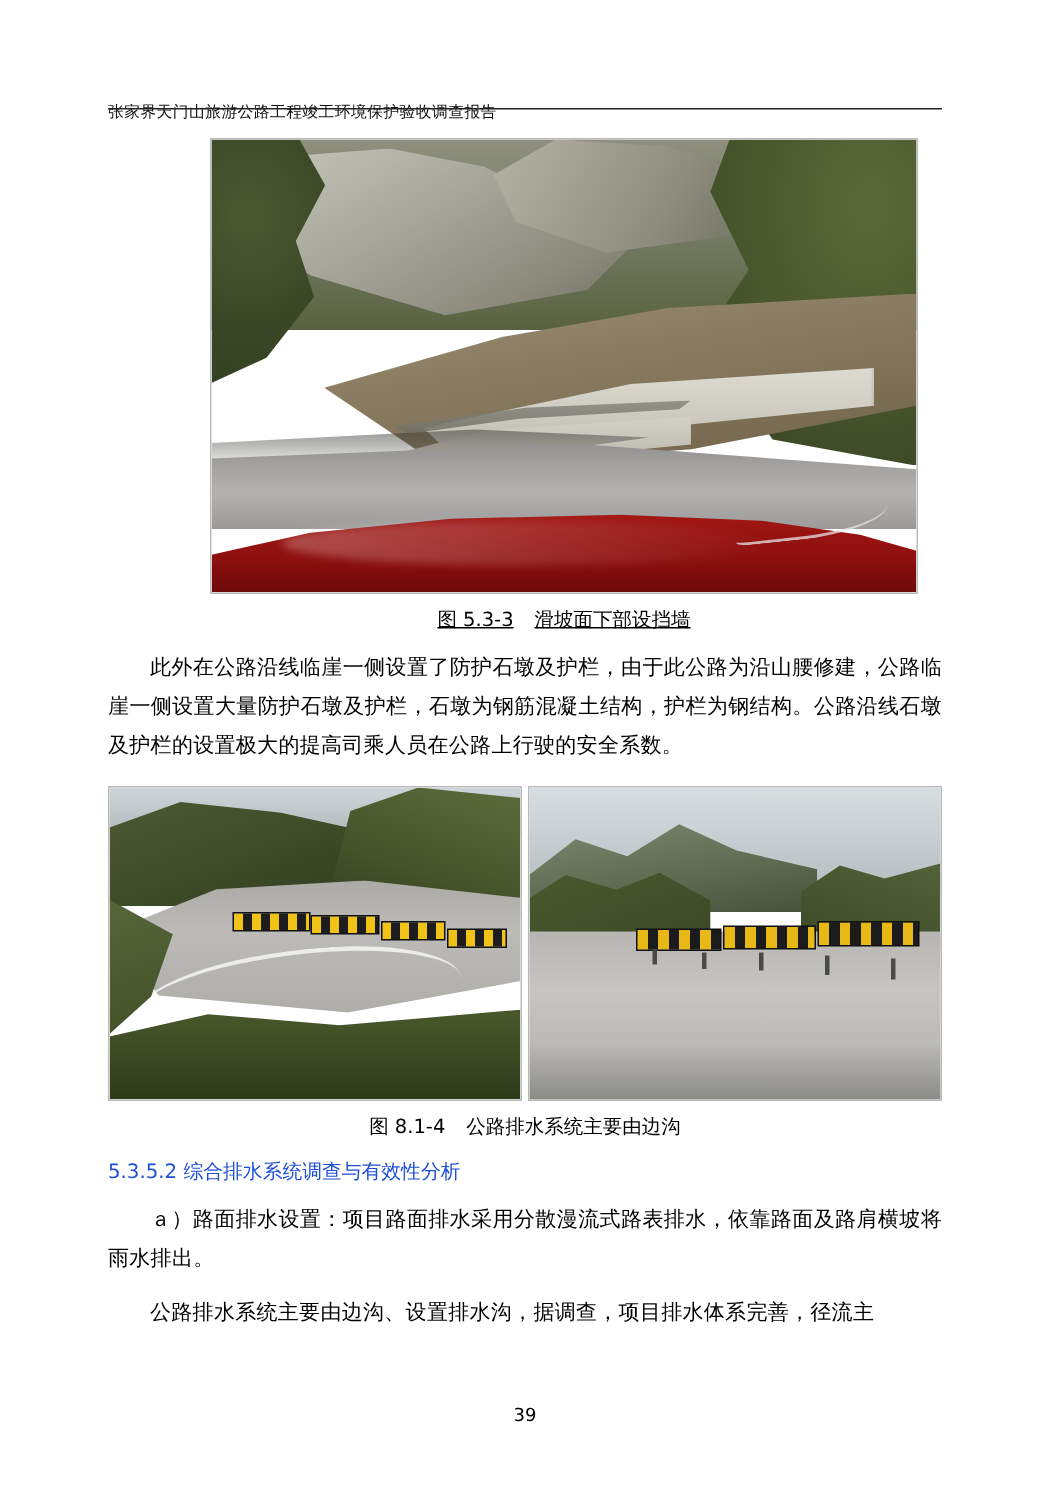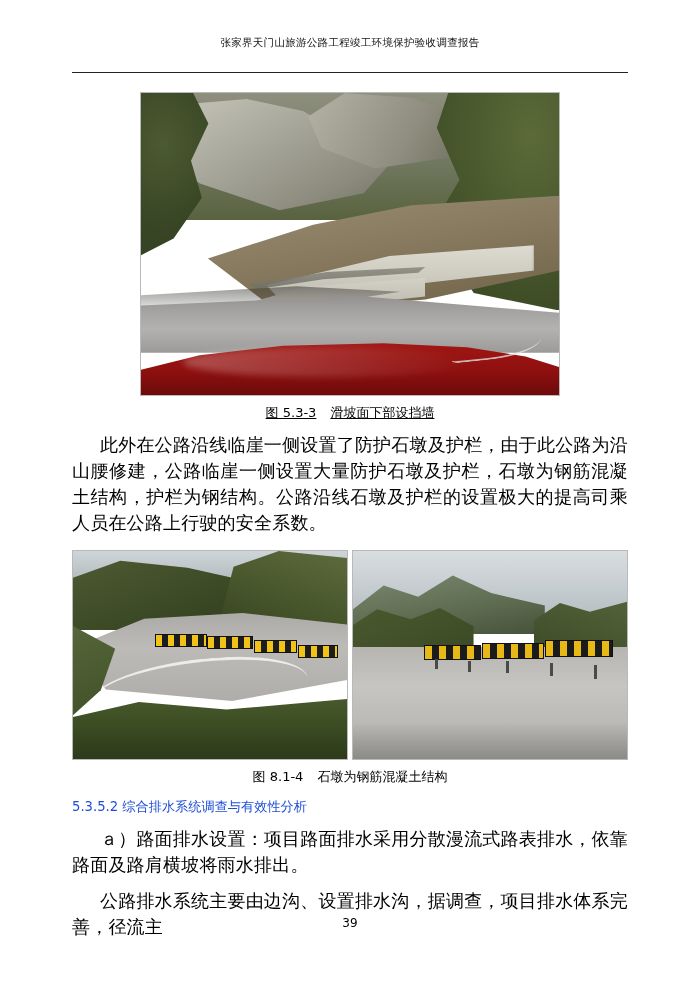--- a/index.html
+++ b/index.html
@@ -13,24 +13,24 @@
   .page {
     width: 700px;
     height: 990px;
     background: #ffffff;
     position: relative;
     box-sizing: border-box;
     overflow: hidden;
   }
   .header {
     position: absolute;
-    top: 36px;
+    top: 68px;
     left: 72px;
     right: 72px;
-    text-align: center;
+    text-align: left;
     font-size: 10.5px;
     color: #111;
     letter-spacing: 0.3px;
     font-family: Liberation Mono, monospace;
   }
   .header-rule {
     position: absolute;
     top: 72px;
     left: 72px;
     right: 72px;
@@ -40,21 +40,21 @@
   .content {
     position: absolute;
     top: 88px;
     left: 72px;
     width: 556px;
   }
 
   
   .fig1-wrap {
     margin: 4px 0 0 68px;
-    width: 420px;
+    width: 472px;
   }
   .photo {
     position: relative;
     overflow: hidden;
     border: 1px solid #b9b9b9;
     box-sizing: border-box;
   }
   .fig1 { height: 304px; }
 
   
@@ -140,21 +140,21 @@
     margin-top: 8px;
     font-family: "DejaVu Sans", "Liberation Sans", sans-serif;
   }
   .caption .label {
     text-decoration: underline;
   }
   .caption .sep { display: inline-block; width: 14px; }
 
   
   p.body {
-    font-size: 18px;
+    font-size: 14px;
     line-height: 26px;
     color: #000;
     margin: 10px 0 0 0;
     text-align: justify;
     text-justify: inter-ideograph;
     letter-spacing: 0.2px;
   }
   p.indent { text-indent: 28px; }
 
   h4.sub {
@@ -226,21 +226,21 @@
   }
   .f2b-post {
     position: absolute;
     background: #4a4a46;
     width: 3px;
   }
 
   
   .pageno {
     position: absolute;
-    bottom: 60px;
+    bottom: 40px;
     left: 0;
     width: 100%;
     text-align: center;
     font-size: 12px;
     color: #000;
   }
 </style>
 </head>
 <body>
 
@@ -301,21 +301,21 @@
         <div class="f2b-rail" style="left:47%; top:44%; width:22%; height:14px;"></div>
         <div class="f2b-rail" style="left:70%; top:43%; width:24%; height:15px;"></div>
         <div class="f2b-post" style="left:30%; top:52%; height:10px;"></div>
         <div class="f2b-post" style="left:42%; top:53%; height:11px;"></div>
         <div class="f2b-post" style="left:56%; top:53%; height:12px;"></div>
         <div class="f2b-post" style="left:72%; top:54%; height:13px;"></div>
         <div class="f2b-post" style="left:88%; top:55%; height:14px;"></div>
       </div>
     </div>
     <div class="caption">
-      <span>图 8.1-4</span><span class="sep"></span><span>石墩为钢筋混凝土结构</span>
+      <span>图 8.1-4</span><span class="sep"></span><span>公路排水系统主要由边沟</span>
     </div>
 
     <h4 class="sub">
       <span>5.3.5.2</span>
       <span>综合排水系统调查与有效性分析</span>
     </h4>
 
     <p class="body indent">ａ）路面排水设置：项目路面排水采用分散漫流式路表排水，依靠路面及路肩横坡将雨水排出。</p>
     <p class="body indent">公路排水系统主要由边沟、设置排水沟，据调查，项目排水体系完善，径流主</p>
 

